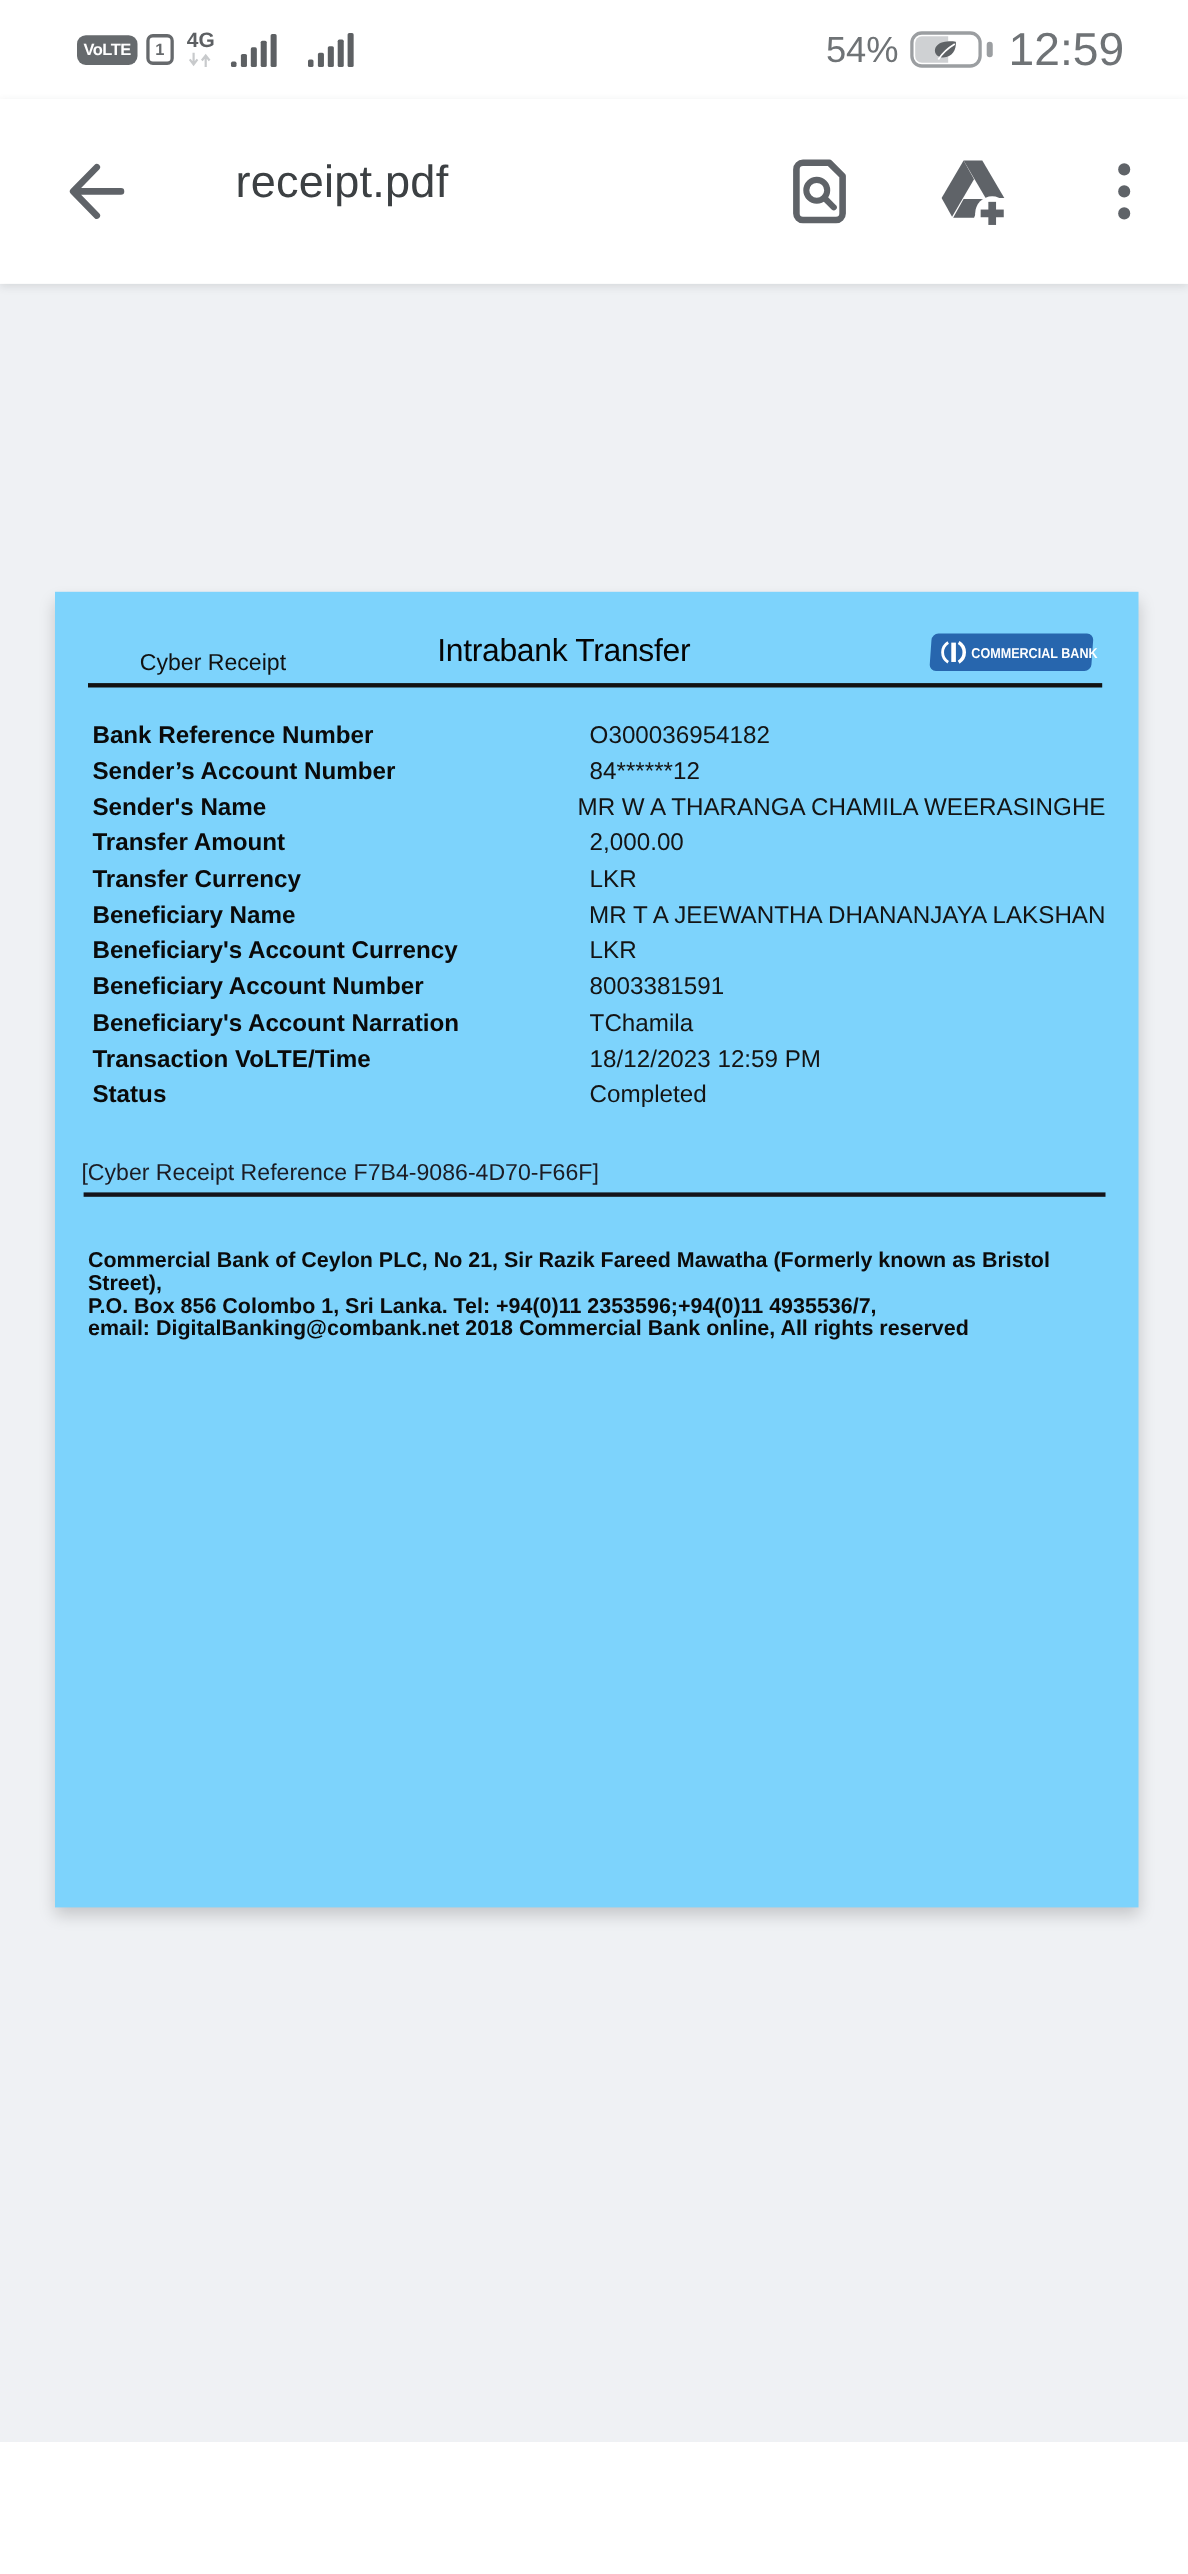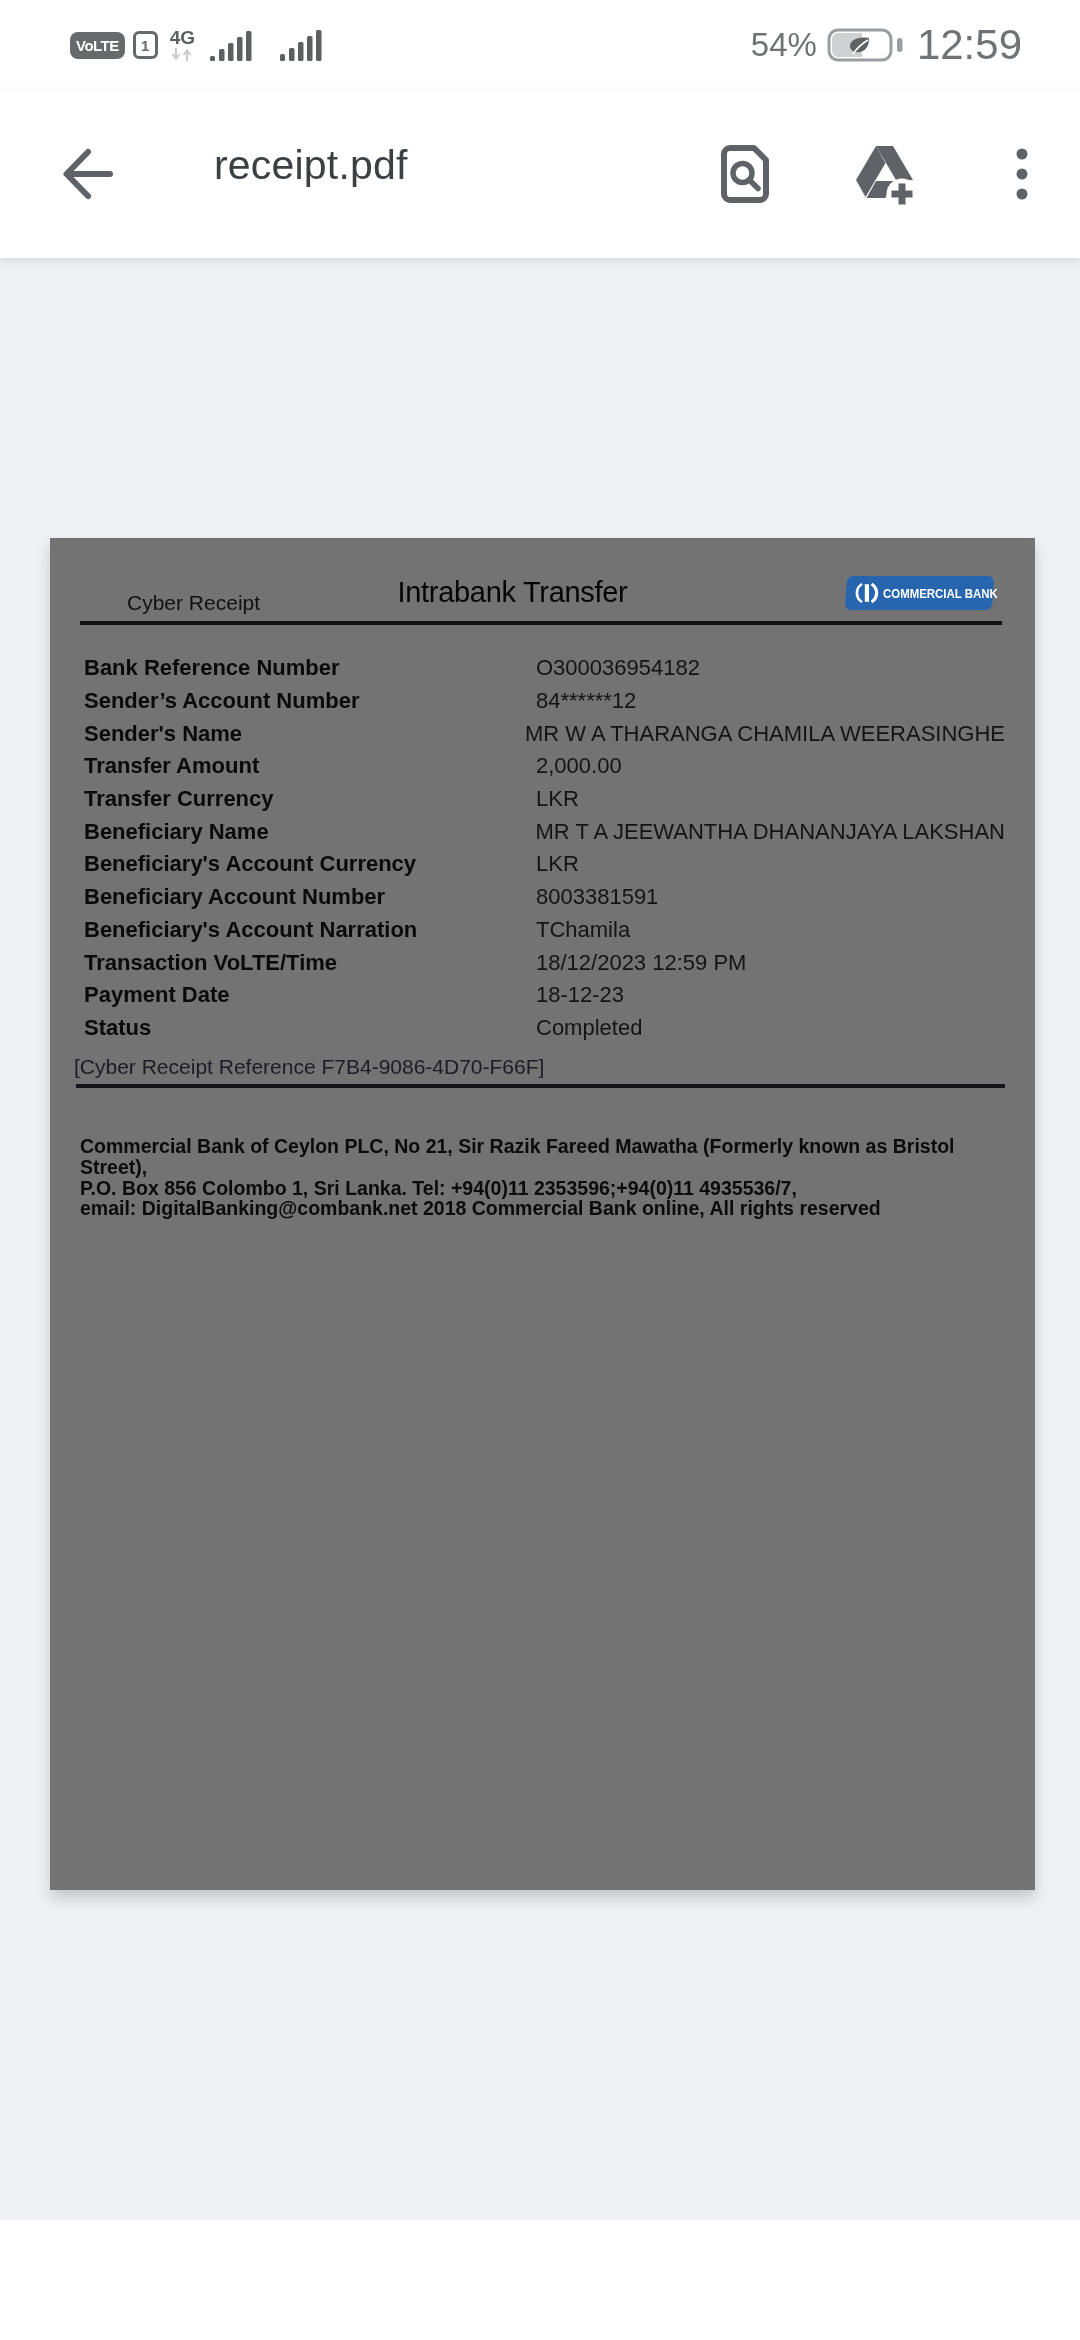--- a/index.html
+++ b/index.html
@@ -46,22 +46,22 @@
   .btn-more { left:986px; }
 
   
   .pdf-viewport {
     position:absolute; left:0; top:258px; width:1080px; height:1962px;
     background:#eff1f4;
   }
 
   
   .card {
-    position:absolute; left:50px; top:280px; width:985px; height:1352px;
-    background:#737373; box-shadow:0 8px 14px rgba(0,0,0,0.18);
+    position:absolute; left:50px; top:280px; width:985px; height:1196px;
+    background:#7dd3fc; box-shadow:0 8px 14px rgba(0,0,0,0.18);
     color:#0d0d0d;
   }
   .corner-label { position:absolute; left:77px; top:53px; font-size:21px; color:#111; }
   .doc-title {
     position:absolute; left:0; right:60px; top:38px; text-align:center;
     font-size:29px; font-weight:normal; letter-spacing:-0.3px; color:#050505;
   }
   .bank-logo {
     position:absolute; right:42px; top:38px; width:147px; height:34px;
     background:#2766ae; border-radius:6px; transform:skewX(-4deg);
@@ -224,24 +224,20 @@
         </div>
         <div class="field-row">
           <span class="field-label">Beneficiary's Account Narration</span>
           <span class="field-value">TChamila</span>
         </div>
         <div class="field-row">
           <span class="field-label">Transaction VoLTE/Time</span>
           <span class="field-value">18/12/2023 12:59 PM</span>
         </div>
         <div class="field-row">
-          <span class="field-label">Payment Date</span>
-          <span class="field-value">18-12-23</span>
-        </div>
-        <div class="field-row">
           <span class="field-label">Status</span>
           <span class="field-value">Completed</span>
         </div>
       </div>
 
       <div class="reference-line">[Cyber Receipt Reference F7B4-9086-4D70-F66F]</div>
       <div class="rule-2"></div>
 
 
       <div class="address-block">

